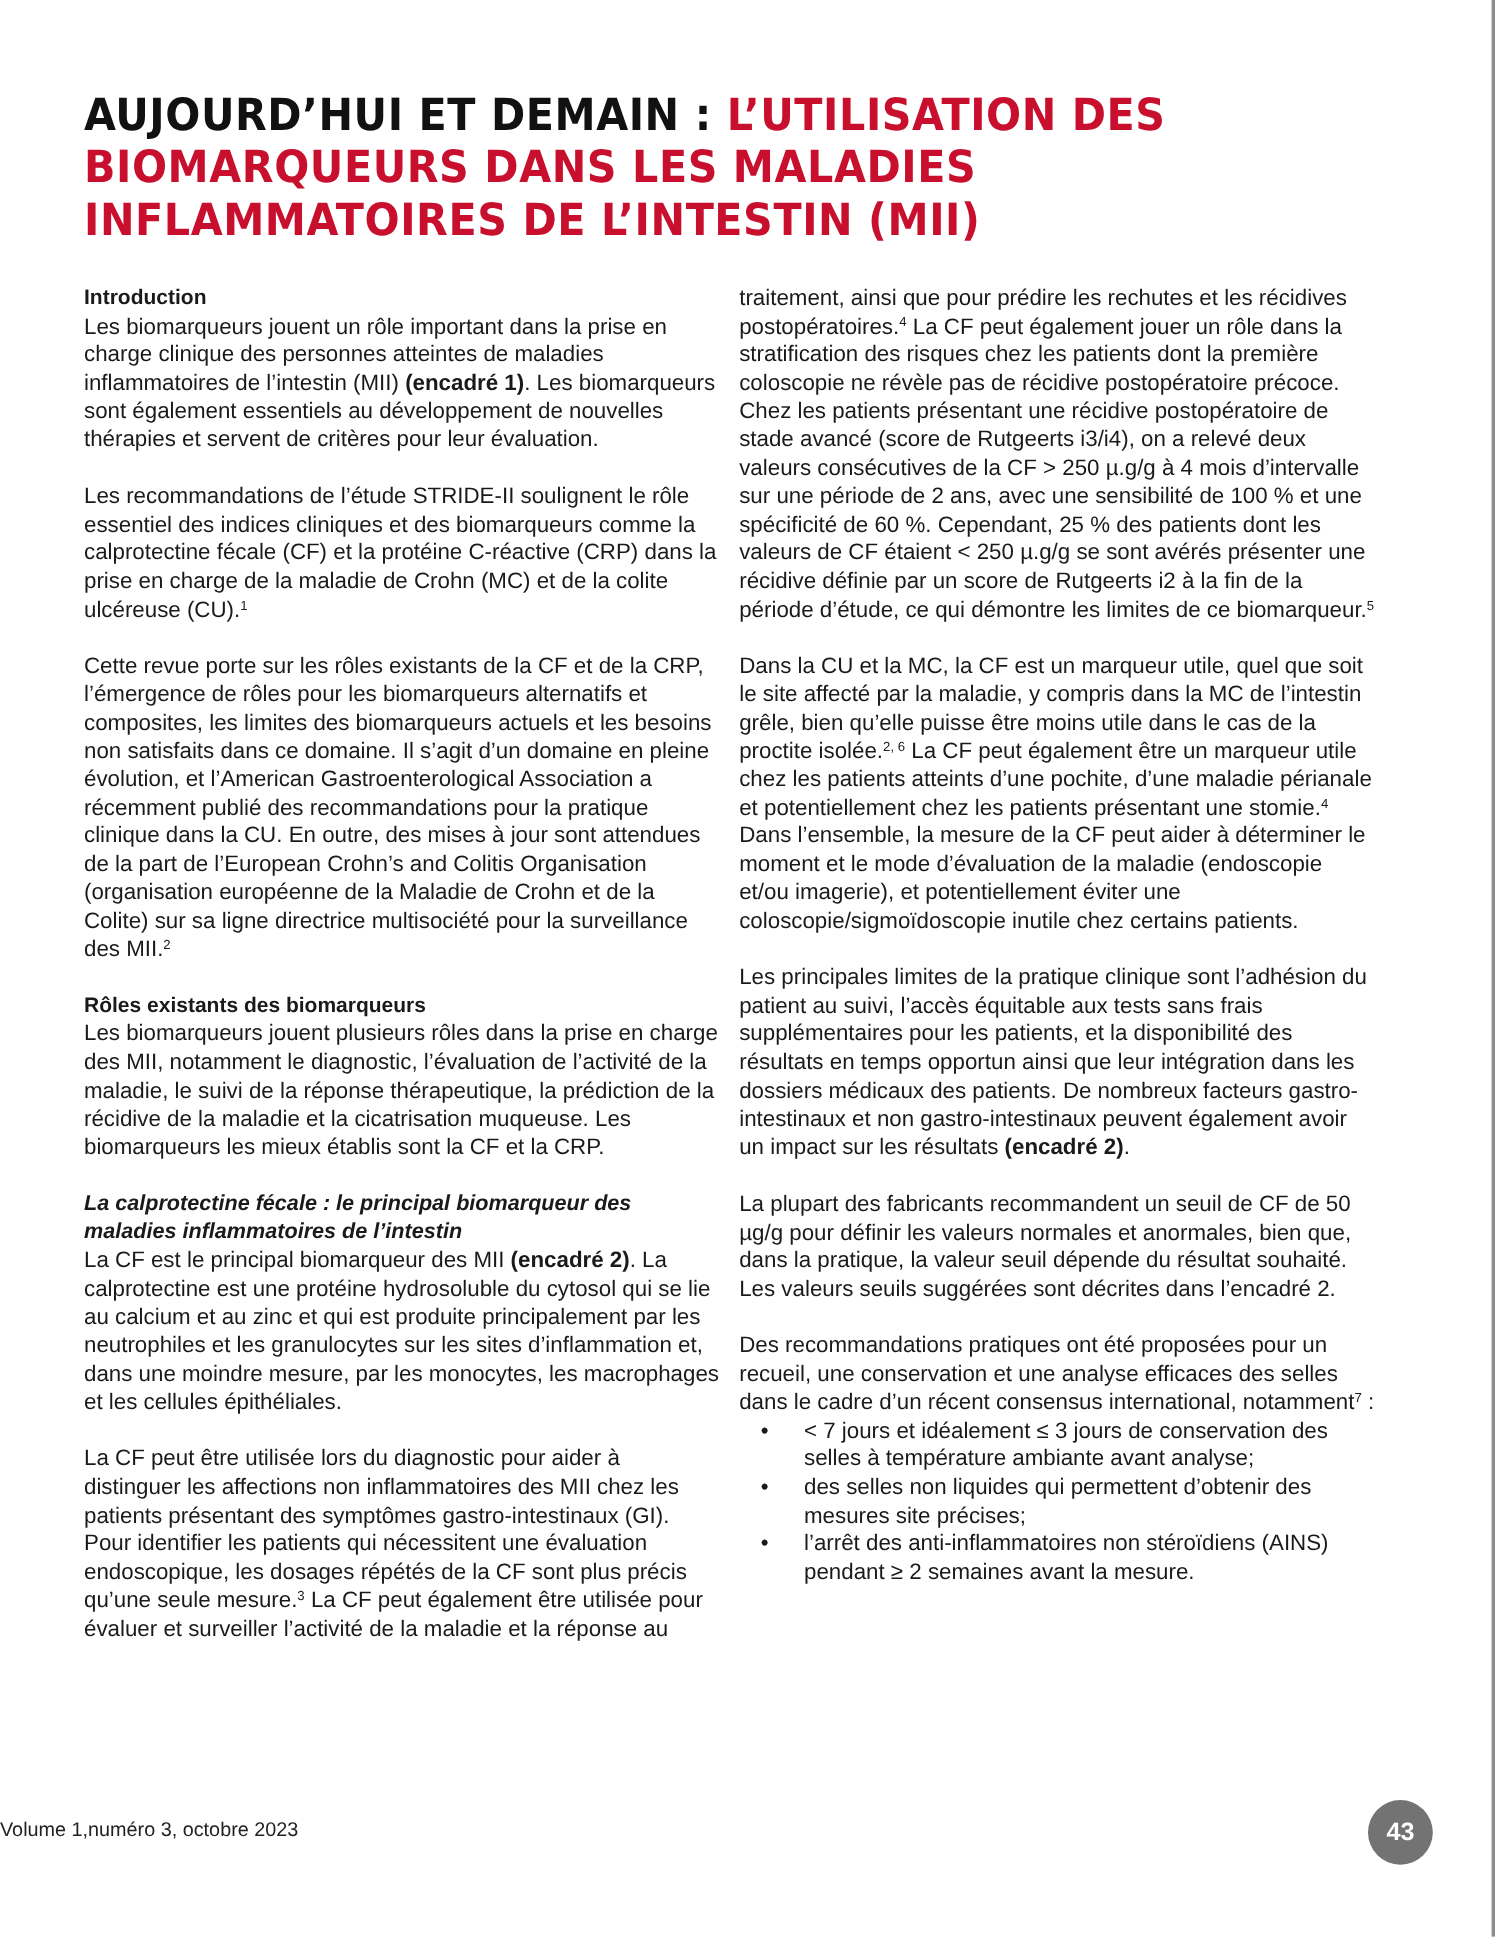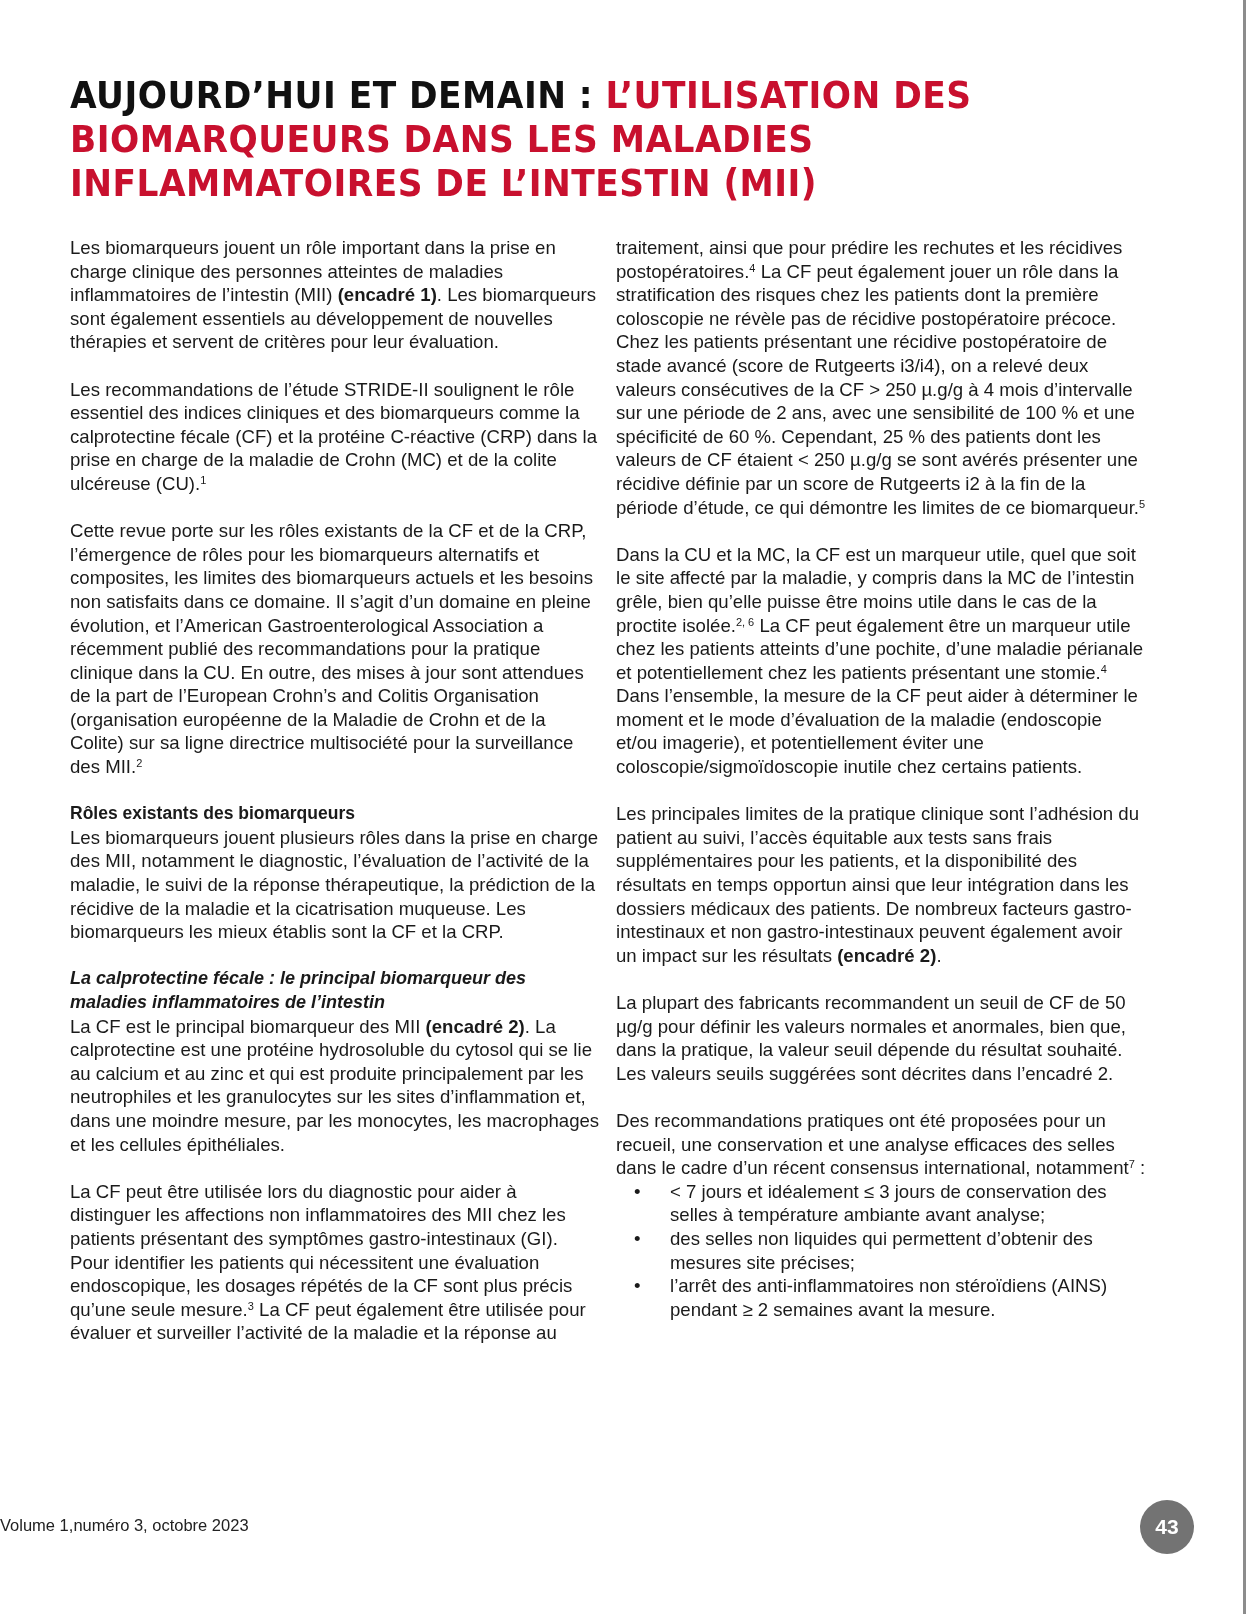--- a/index.html
+++ b/index.html
@@ -31,20 +31,21 @@
 <body>
 
 <div class="page-edge"></div>
 
 <h1 class="title">
   <span class="black">AUJOURD’HUI ET DEMAIN : </span><span class="red">L’UTILISATION DES BIOMARQUEURS DANS LES MALADIES INFLAMMATOIRES DE L’INTESTIN (MII)</span>
 </h1>
 
 <div class="col left">
   <p class="tight">
+    <span class="h">Introduction</span>
     <span>Les biomarqueurs jouent un rôle important dans la prise en charge clinique des personnes atteintes de maladies inflammatoires de l’intestin (MII) </span><b>(encadré 1)</b><span>. Les biomarqueurs sont également essentiels au développement de nouvelles thérapies et servent de critères pour leur évaluation.</span>
   </p>
   <p style="margin-top:23.6px">
     <span>Les recommandations de l’étude STRIDE-II soulignent le rôle essentiel des indices cliniques et des biomarqueurs comme la calprotectine fécale (CF) et la protéine C-réactive (CRP) dans la prise en charge de la maladie de Crohn (MC) et de la colite ulcéreuse (CU).</span><sup>1</sup>
   </p>
   <p>
     <span>Cette revue porte sur les rôles existants de la CF et de la CRP, l’émergence de rôles pour les biomarqueurs alternatifs et composites, les limites des biomarqueurs actuels et les besoins non satisfaits dans ce domaine. Il s’agit d’un domaine en pleine évolution, et l’American Gastroenterological Association a récemment publié des recommandations pour la pratique clinique dans la CU. En outre, des mises à jour sont attendues de la part de l’European Crohn’s and Colitis Organisation (organisation européenne de la Maladie de Crohn et de la Colite) sur sa ligne directrice multisociété pour la surveillance des MII.</span><sup>2</sup>
   </p>
   <p>
     <span class="h">Rôles existants des biomarqueurs</span>

